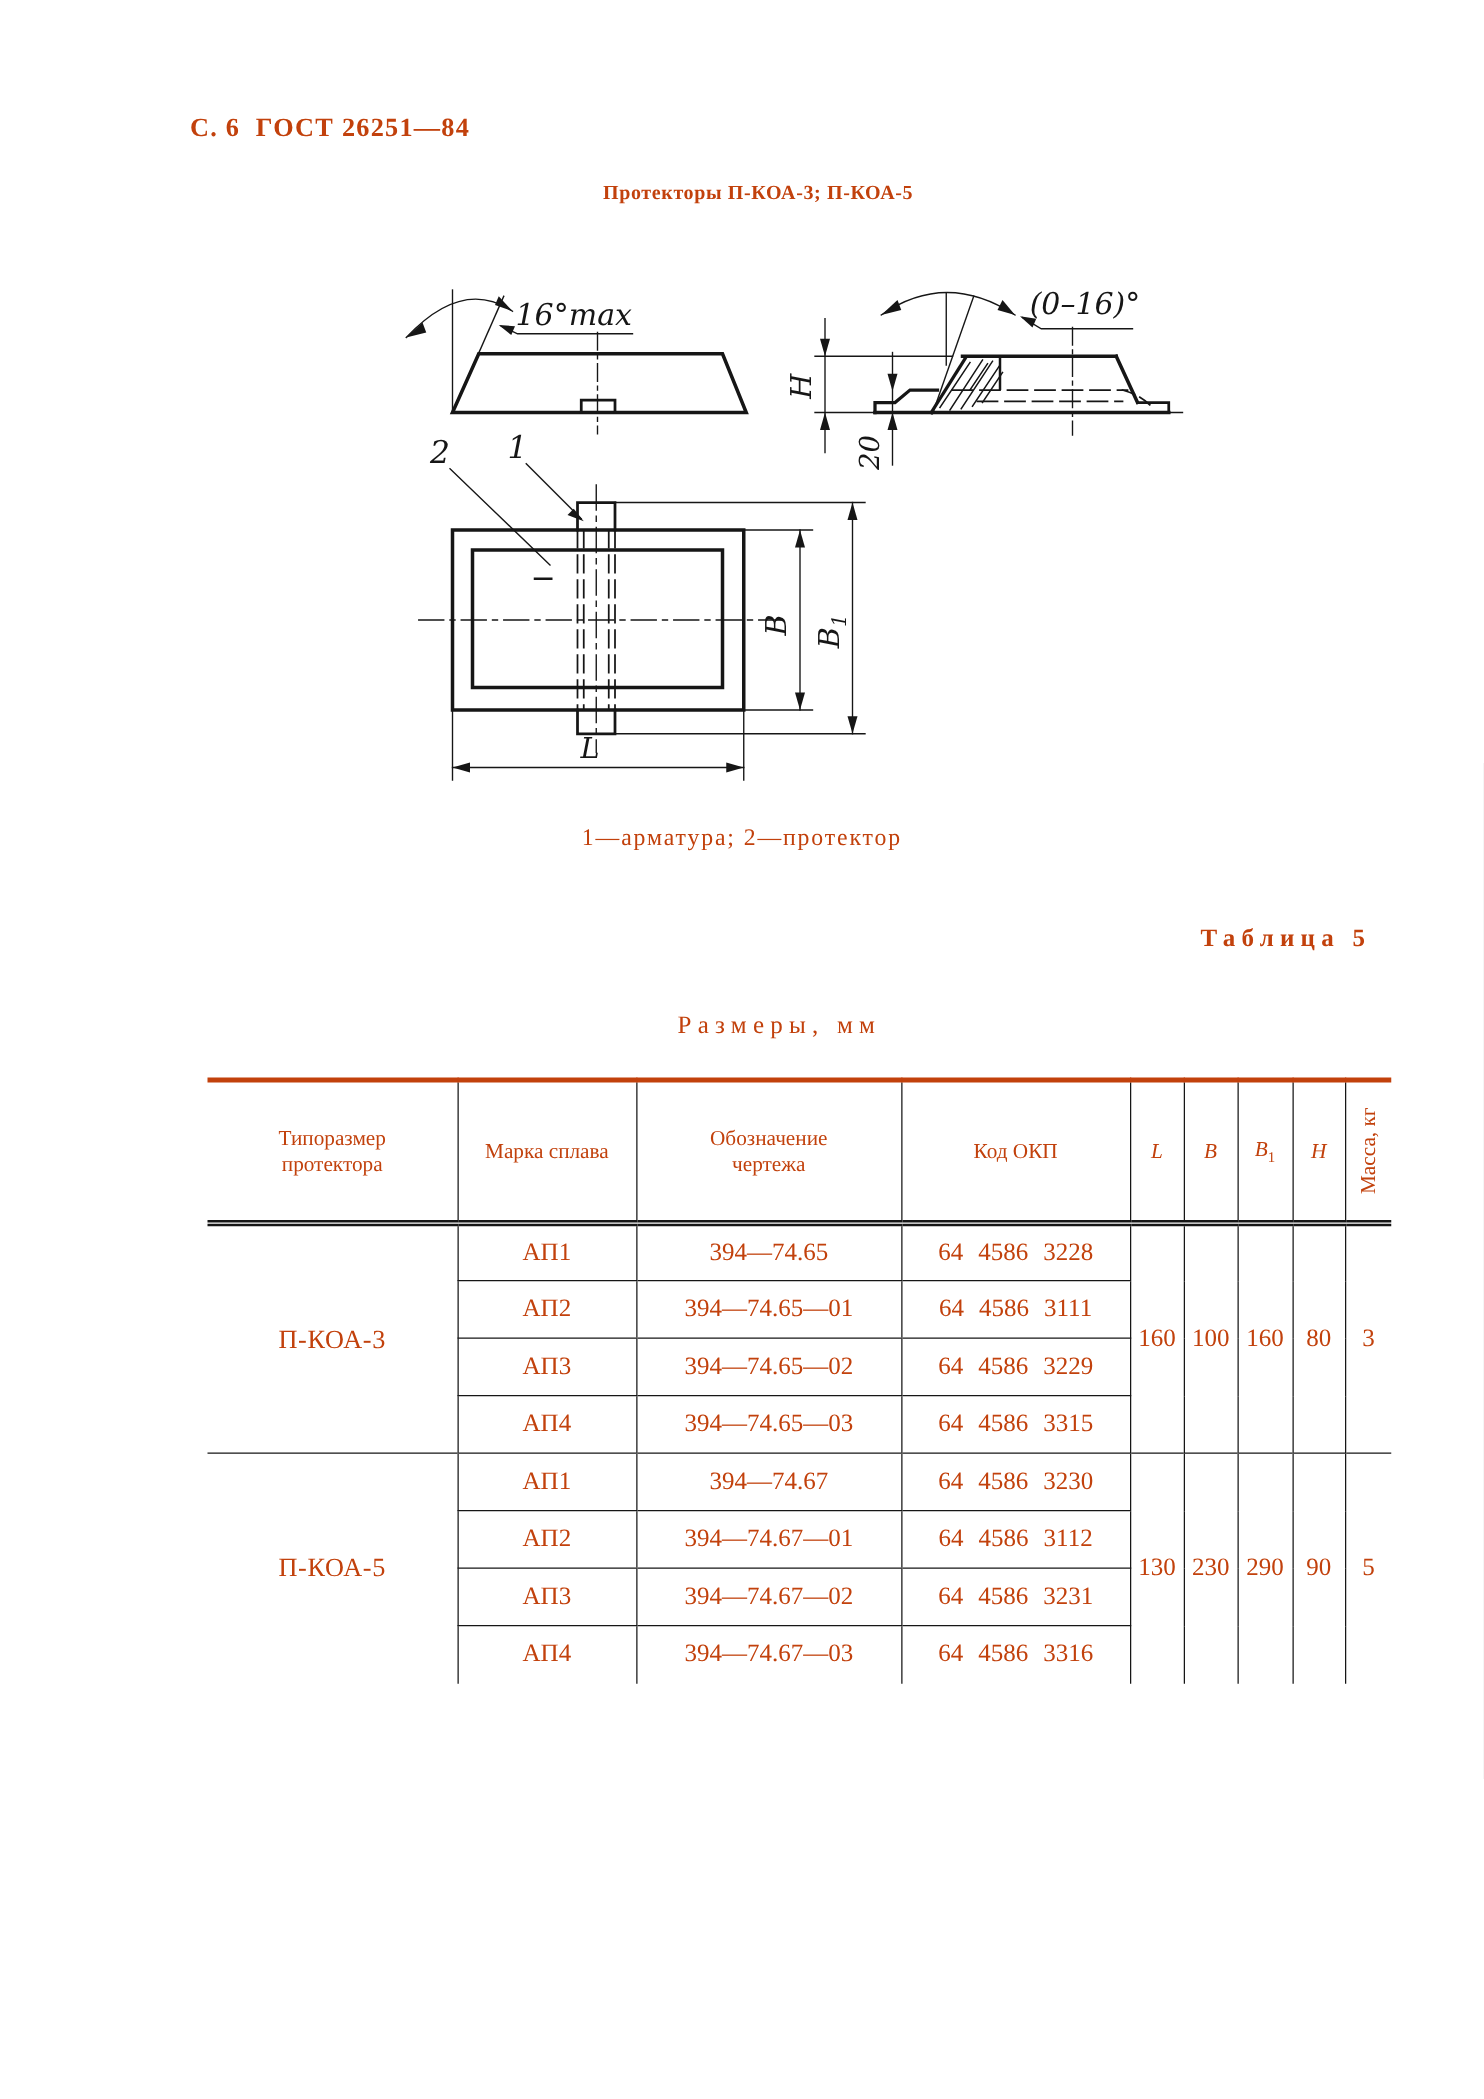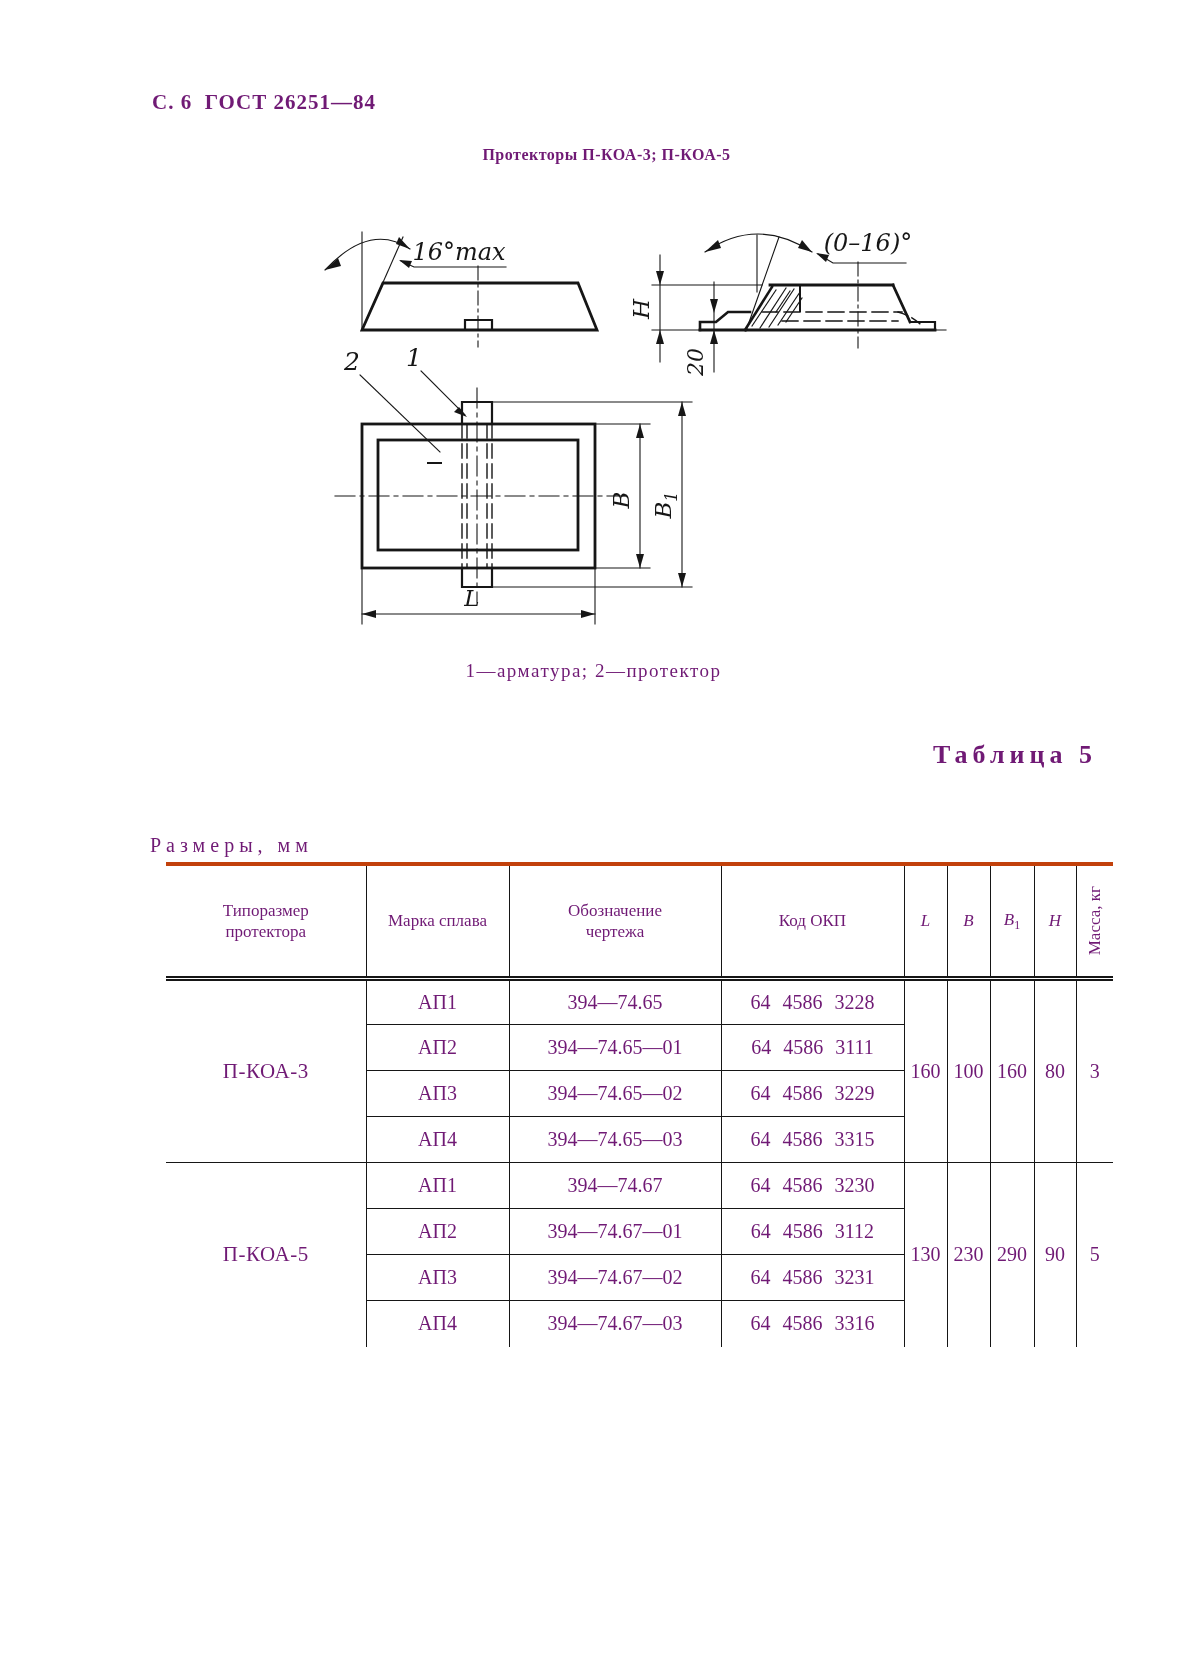--- a/index.html
+++ b/index.html
@@ -1,18 +1,18 @@
 <!DOCTYPE html>
 <html><head>
 <meta charset="utf-8">
 <style>
   html,body { margin:0; padding:0; background:#e8e8e8; }
   .page {
     position:relative; width:1187px; height:1679px; margin:0 auto;
-    background:#ffffff; color:#701a75;
+    background:#ffffff; color:#c2410c;
     font-family:"Liberation Serif","DejaVu Serif",serif;
     overflow:hidden;
   }
   .hdr {
     position:absolute; left:152px; top:90px;
     font-weight:bold; font-size:21px; letter-spacing:1px; white-space:pre;
   }
   .doc-title {
     position:absolute; left:0; top:146px; width:100%;
     text-align:center; font-weight:bold; font-size:16px; letter-spacing:0.5px;padding-left:13px;
@@ -20,25 +20,25 @@
   .fig-caption {
     position:absolute; left:0; top:660px; width:100%;
     text-align:center; font-size:19px; letter-spacing:1.5px;
   }
   .fig-no {
     position:absolute; left:0; top:697px; width:100%;
     text-align:center; font-size:22px; letter-spacing:2px;
   }
   .tbl-label {
     position:absolute; left:150px; top:740px; width:947px;
-    text-align:right; font-size:26px; letter-spacing:5px; font-weight:bold;
+    text-align:right; font-size:20px; letter-spacing:5px; font-weight:bold;
   }
   .tbl-units {
-    position:absolute; left:150px; top:834px; width:947px;
-    font-size:20px; letter-spacing:5px;
+    position:absolute; left:150px; top:809px; width:947px;
+    text-align:center; font-size:20px; letter-spacing:5px;
   }
   svg text { fill:#161616; }
   .itl { font-style:italic; font-family:"DejaVu Serif","Liberation Serif",serif; }
 
   table.gost {
     position:absolute; left:166px; top:862px; width:947px;
     border-collapse:collapse; table-layout:fixed;
     border-top:4px solid #c2410c;
     font-size:20px;
   }

